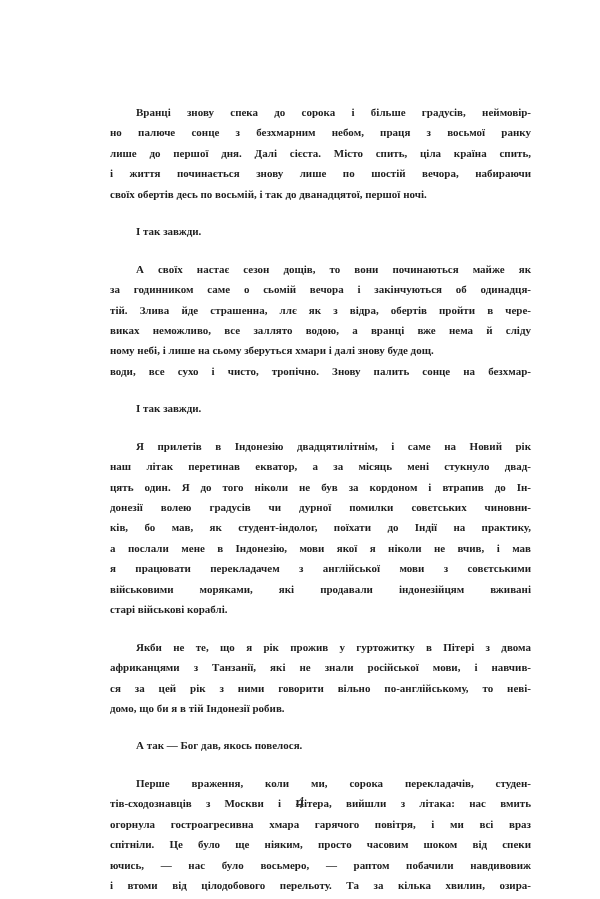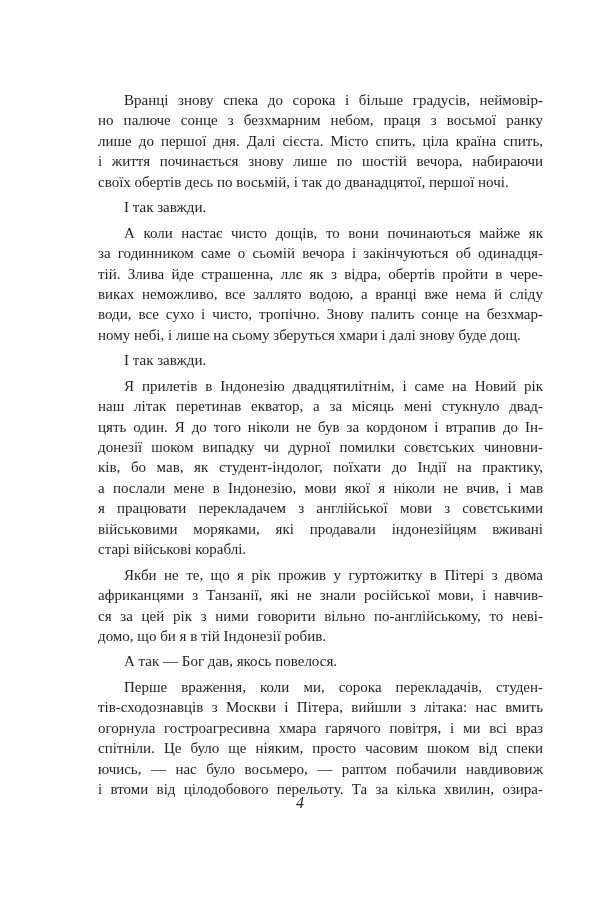--- a/index.html
+++ b/index.html
@@ -10,26 +10,27 @@
     overflow: hidden;
     font-family: "Liberation Serif", "DejaVu Serif", serif;
     color: #1f1f1f;
   }
   .page {
     position: absolute;
     left: 93px; top: 85px;
     width: 455px;
   }
   .para {
-    margin: 5px;
-    font-size: 15px;
+    margin: 17px;
+    font-size: 11px;
     line-height: 20.45px;
     text-align: justify;
     text-indent: 26px;
     hyphens: manual;
+    font-weight: bold;
   }
   .line {
     display: block;
     text-align: justify;
     text-align-last: justify;
     white-space: nowrap;
     height: 20.45px;
   }
   .line.last { text-align-last: left; }
   .line.first { text-indent: 26px; }
@@ -52,35 +53,35 @@
       <span class="line first">Вранці знову спека до сорока і більше градусів, неймовір-</span>
       <span class="line">но палюче сонце з безхмарним небом, праця з восьмої ранку</span>
       <span class="line">лише до першої дня. Далі сієста. Місто спить, ціла країна спить,</span>
       <span class="line">і життя починається знову лише по шостій вечора, набираючи</span>
       <span class="line last">своїх обертів десь по восьмій, і так до дванадцятої, першої ночі.</span>
     </div>
     <div class="para">
       <span class="line first last">І так завжди.</span>
     </div>
     <div class="para">
-      <span class="line first">А коли настає чисто дощів, то вони починаються майже як</span>
+      <span class="line first">А своїх настає сезон дощів, то вони починаються майже як</span>
       <span class="line">за годинником саме о сьомій вечора і закінчуються об одинадця-</span>
       <span class="line">тій. Злива йде страшенна, ллє як з відра, обертів пройти в чере-</span>
       <span class="line">виках неможливо, все заллято водою, а вранці вже нема й сліду</span>
+      <span class="line last">ному небі, і лише на сьому зберуться хмари і далі знову буде дощ.</span>
       <span class="line">води, все сухо і чисто, тропічно. Знову палить сонце на безхмар-</span>
-      <span class="line last">ному небі, і лише на сьому зберуться хмари і далі знову буде дощ.</span>
     </div>
     <div class="para">
       <span class="line first last">І так завжди.</span>
     </div>
     <div class="para">
       <span class="line first">Я прилетів в Індонезію двадцятилітнім, і саме на Новий рік</span>
       <span class="line">наш літак перетинав екватор, а за місяць мені стукнуло двад-</span>
       <span class="line">цять один. Я до того ніколи не був за кордоном і втрапив до Ін-</span>
-      <span class="line">донезії шоком випадку чи дурної помилки совєтських чиновни-</span>
+      <span class="line">донезії волею градусів чи дурної помилки совєтських чиновни-</span>
       <span class="line">ків, бо мав, як студент-індолог, поїхати до Індії на практику,</span>
       <span class="line">а послали мене в Індонезію, мови якої я ніколи не вчив, і мав</span>
       <span class="line">я працювати перекладачем з англійської мови з совєтськими</span>
       <span class="line">військовими моряками, які продавали індонезійцям вживані</span>
       <span class="line last">старі військові кораблі.</span>
     </div>
     <div class="para">
       <span class="line first">Якби не те, що я рік прожив у гуртожитку в Пітері з двома</span>
       <span class="line">африканцями з Танзанії, які не знали російської мови, і навчив-</span>
       <span class="line">ся за цей рік з ними говорити вільно по-англійському, то неві-</span>

